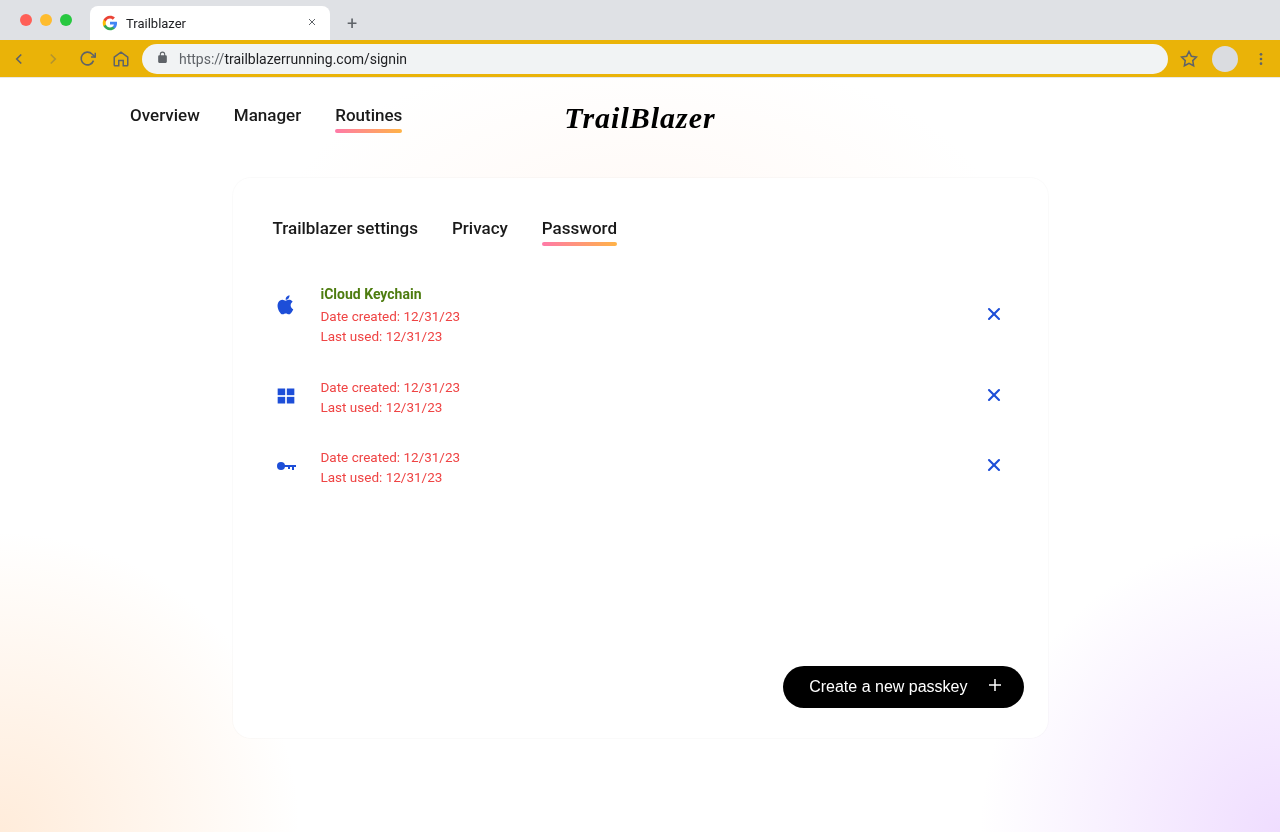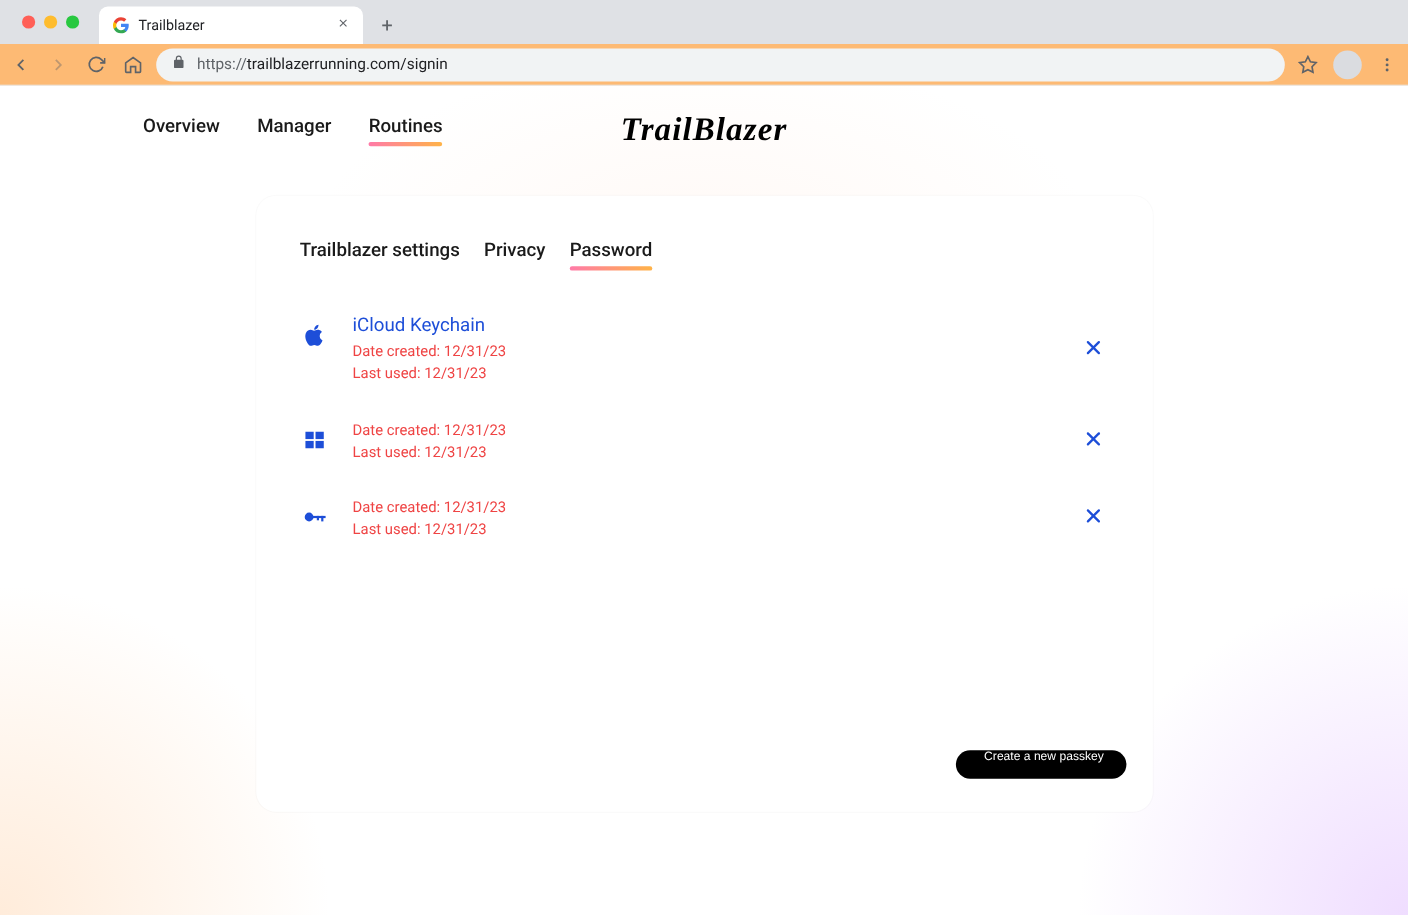--- a/index.html
+++ b/index.html
@@ -10,21 +10,21 @@
     .tab-bar { display: flex; align-items: center; height: 40px; padding-left: 10px; gap: 8px; }
     .traffic-lights { display: flex; gap: 8px; padding: 0 10px; }
     .tl { width: 12px; height: 12px; border-radius: 50%; }
     .tl-red { background: #ff5f57; }
     .tl-yellow { background: #febc2e; }
     .tl-green { background: #28c840; }
     .tab { background: #fff; height: 34px; width: 240px; border-radius: 8px 8px 0 0; display: flex; align-items: center; padding: 0 12px; gap: 8px; margin-top: 6px; font-size: 13px; color: #202124; position: relative; }
     .tab .favicon { width: 16px; height: 16px; display:flex; align-items:center; justify-content:center; }
     .tab .close { margin-left: auto; color: #5f6368; font-size: 14px; cursor: pointer; }
     .new-tab { width: 28px; height: 28px; display: flex; align-items: center; justify-content: center; color: #5f6368; font-size: 18px; cursor:pointer; margin-top:6px; }
-    .addr-bar { background: #fdba74; height: 38px; display: flex; align-items: center; padding: 0 10px; gap: 12px; border-bottom: 1px solid #e8e8e8;}
+    .addr-bar { background: #eab308; height: 38px; display: flex; align-items: center; padding: 0 10px; gap: 12px; border-bottom: 1px solid #e8e8e8;}
     .nav-icons { display: flex; gap: 16px; align-items: center; color: #5f6368; }
     .nav-icon { width: 18px; height: 18px; display: flex; align-items: center; justify-content: center; cursor: pointer; }
     .nav-icon.disabled { opacity: 0.4; cursor: default; }
     .url-box { flex: 1; background: #f1f3f4; height: 30px; border-radius: 15px; display: flex; align-items: center; padding: 0 14px; gap: 10px; color: #202124; font-size: 14px; }
     .url-box .lock { color: #5f6368; }
     .url-text { color: #202124; }
     .url-text .proto { color: #5f6368; }
     .right-icons { display: flex; gap: 14px; align-items: center; color: #5f6368; }
     .avatar { width: 26px; height: 26px; background: #dadce0; border-radius: 50%; }
     
@@ -37,35 +37,35 @@
     }
     .content { position: relative; z-index: 1; }
     
     .topnav { display: flex; align-items: center; padding: 20px 130px 0; height: 60px; }
     .nav-links { display: flex; gap: 34px; justify-content: flex-end; }
     .nav-link { font-size: 17px; font-weight: 500; color: #1a1a1a; cursor: pointer; position: relative; padding-bottom: 6px; }
     .nav-link.active::after { content: ""; position: absolute; left: 0; right: 0; bottom: -2px; height: 4px; background: linear-gradient(90deg, #ff7aa8, #ffb347); border-radius: 2px; }
     .brand { position: absolute; left: 50%; transform: translateX(-50%); font-size: 30px; font-style: italic; font-weight: 700; letter-spacing: 1px; font-family: "Brush Script MT", cursive; }
     
     .card { background: #fff; border-radius: 18px; margin: 40px auto 0; width: 815px; padding: 40px 40px 50px; box-shadow: 0 0 0 1px rgba(0,0,0,0.02); min-height: 560px; position: relative; }
-    .subtabs { display: flex; gap: 22px; margin-bottom: 42px; }
+    .subtabs { display: flex; gap: 34px; margin-bottom: 42px; }
     .subtab { font-size: 17px; font-weight: 500; color: #1a1a1a; cursor: pointer; padding-bottom: 6px; position: relative; }
     .subtab.active::after { content: ""; position: absolute; left: 0; right: 0; bottom: -2px; height: 4px; background: linear-gradient(90deg, #ff7aa8, #ffb347); border-radius: 2px; }
     
     .section-title { font-size: 26px; font-weight: 700; margin-bottom: 30px; }
     
     .passkey-row { display: flex; align-items: flex-start; gap: 22px; margin-bottom: 30px; }
     .pk-icon { width: 26px; height: 26px; display: flex; align-items: center; justify-content: center; color: #1d4ed8; margin-top: 6px; flex-shrink: 0; }
     .pk-body { flex: 1; }
-    .pk-name { font-size: 17px; font-weight: 400; color: #1d4ed8; margin-bottom: 4px; }
+    .pk-name { font-size: 14px; font-weight: 700; color: #4d7c0f; margin-bottom: 4px; }
     .pk-meta { font-size: 13.5px; color: #ef4444; line-height: 1.5; }
     .pk-delete { color: #1d4ed8; cursor: pointer; align-self: center; padding: 4px; }
     .pk-delete svg { width: 20px; height: 20px; }
     
-    .create-btn { position: absolute; bottom: 30px; right: 24px; background: #000; color: #fff; border: none; border-radius: 999px; height: 26px; padding: 0 20px 0 26px; display: flex; align-items: center; gap: 18px; font-size: 11px; cursor: pointer; flex-direction: column; }
+    .create-btn { position: absolute; bottom: 30px; right: 24px; background: #000; color: #fff; border: none; border-radius: 999px; height: 42px; padding: 0 20px 0 26px; display: flex; align-items: center; gap: 18px; font-size: 16px; cursor: pointer; }
     .create-btn .plus { font-size: 22px; font-weight: 300; }
   </style>
 </head>
 <body>
 
 <div class="browser-chrome">
   <div class="tab-bar">
     <div class="traffic-lights">
       <div class="tl tl-red"></div>
       <div class="tl tl-yellow"></div>

